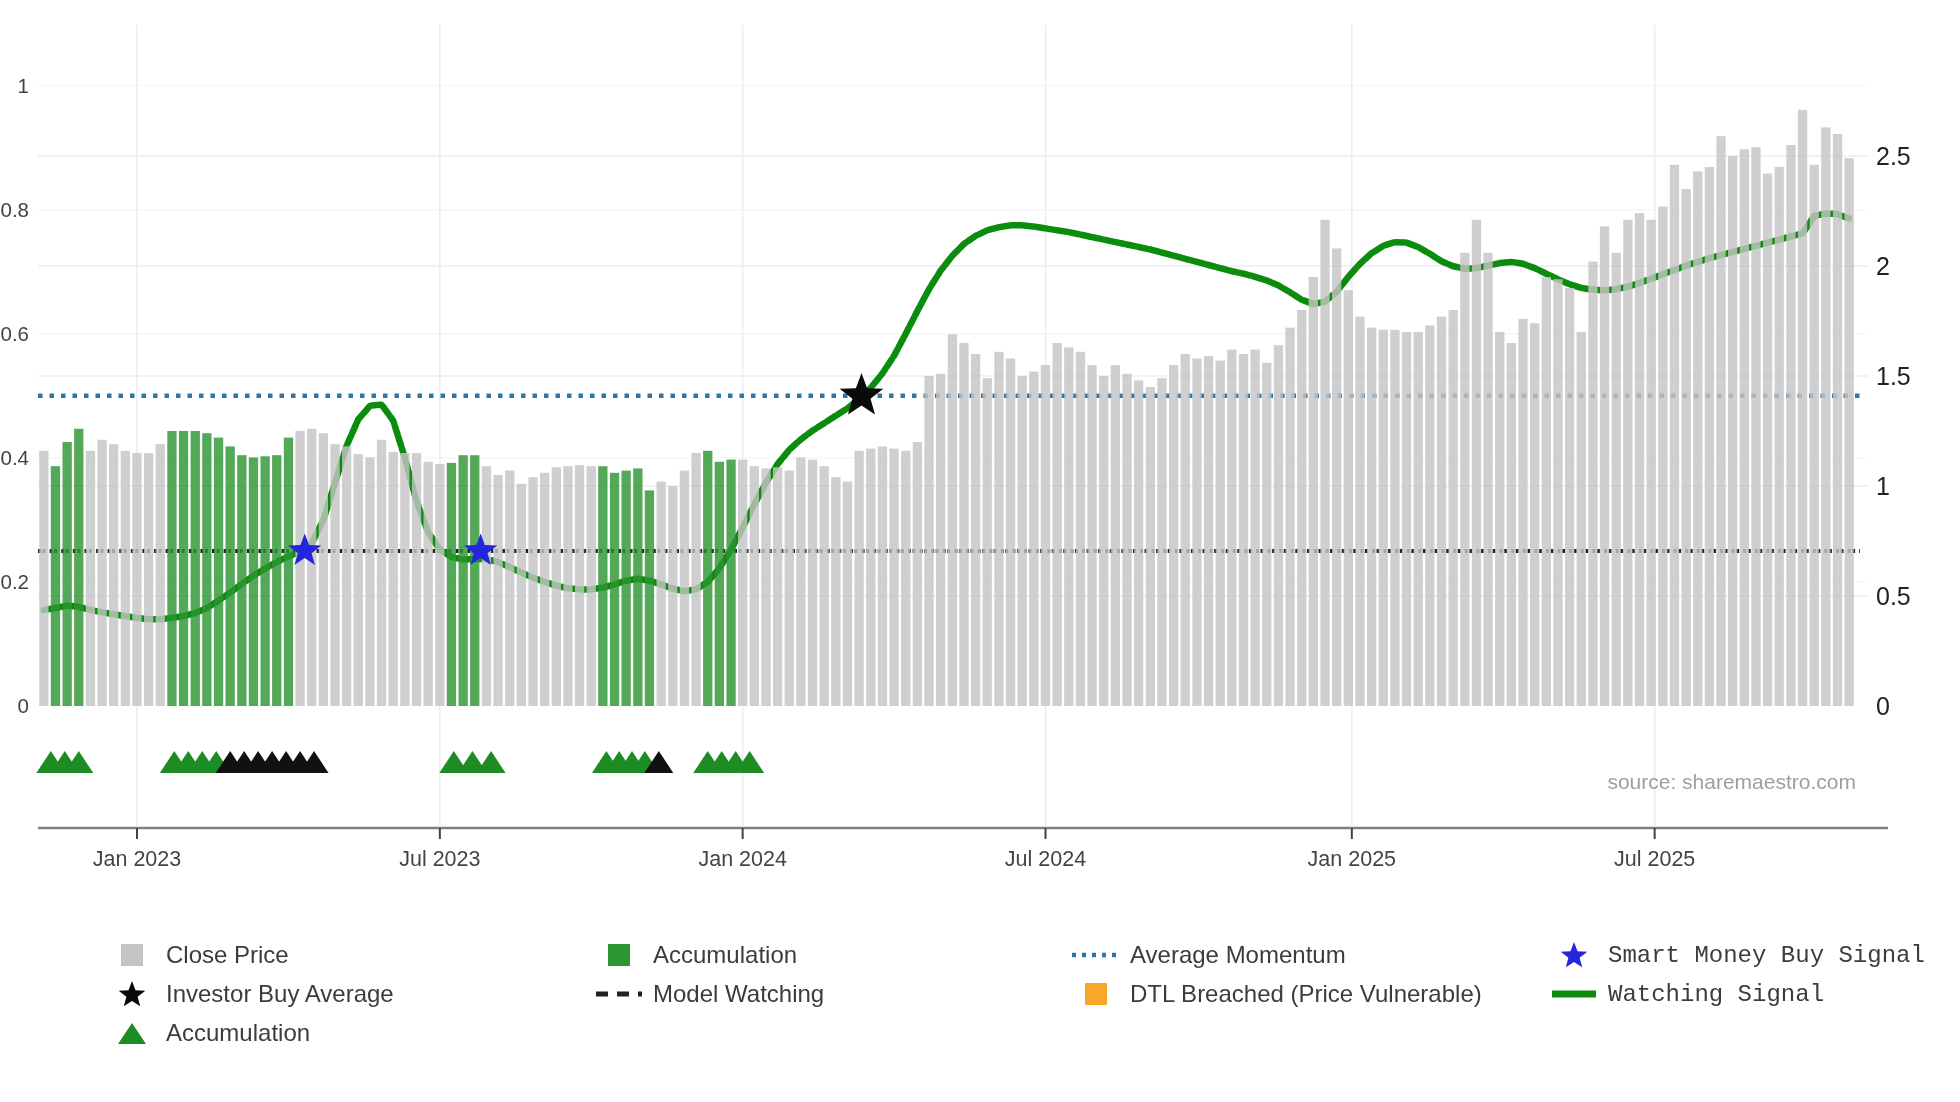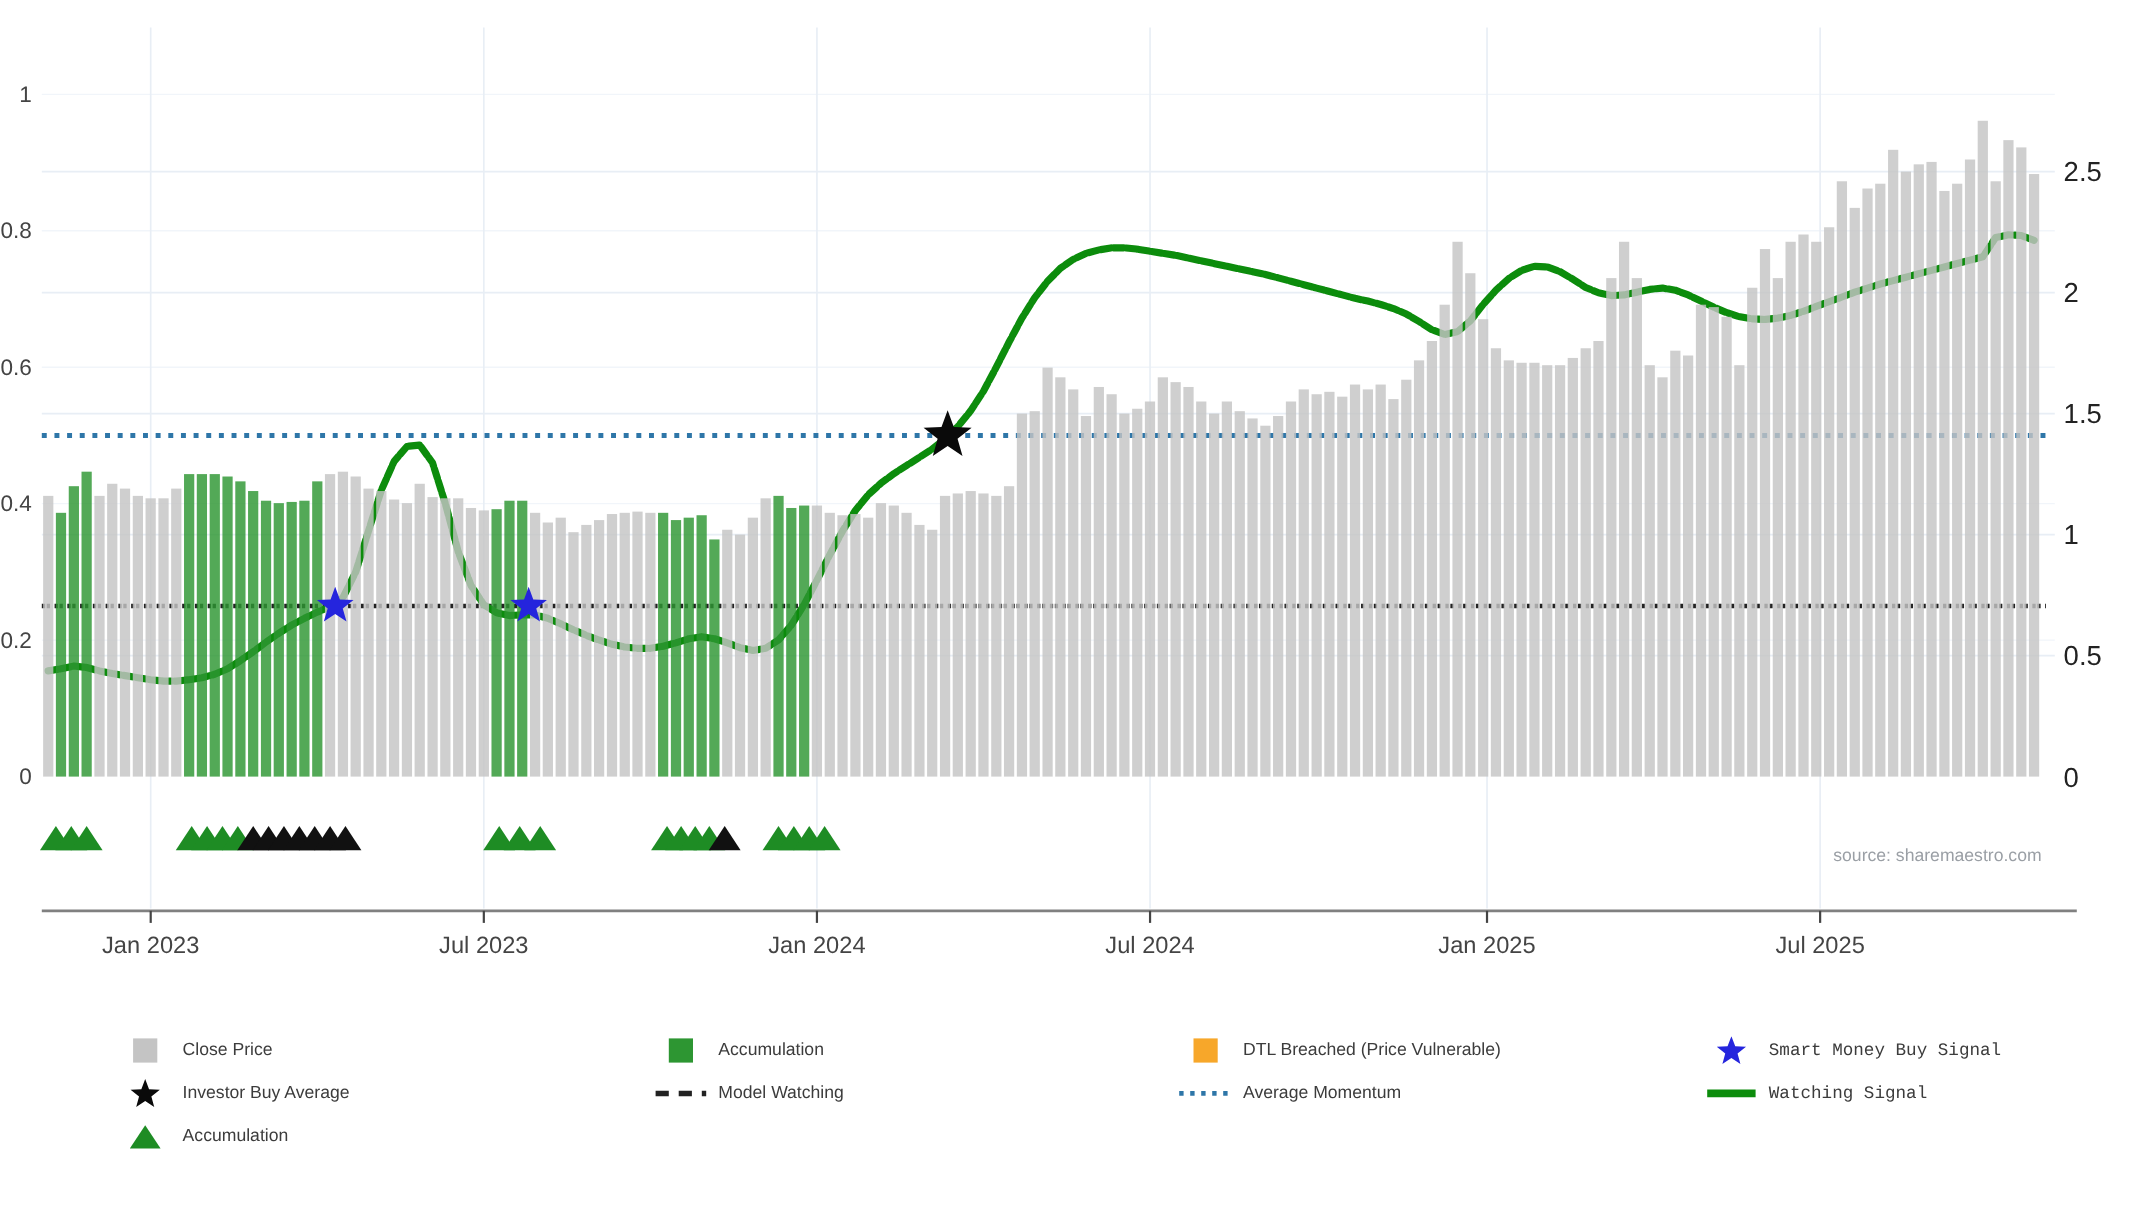--- a/index.html
+++ b/index.html
@@ -1,23 +1,23 @@
 <!DOCTYPE html>
 <html><head>
 <meta charset="utf-8">
 <style>
   html,body{margin:0;padding:0;background:#ffffff;}
   .stage{position:relative;width:1960px;height:1102px;background:#ffffff;
          font-family:"Liberation Sans",sans-serif;overflow:hidden;}
   #chart{position:absolute;left:0;top:0;}
-  .source-note{position:absolute;right:104px;top:770px;font-size:16px;color:#9a9fa5;}
+  .source-note{position:absolute;right:104px;top:770px;font-size:21px;color:#9a9fa5;}
   .legend{position:absolute;left:0;top:0;width:100%;height:0;}
   .legend-col{position:absolute;top:942px;display:flex;flex-direction:column;gap:13px;}
   .legend-item{display:flex;align-items:center;height:26px;gap:8px;}
-  .legend-item .lbl{font-size:16px;color:#3c3c3c;white-space:nowrap;}
+  .legend-item .lbl{font-size:24px;color:#3c3c3c;white-space:nowrap;}
   .legend-item svg{flex:0 0 auto;}
 </style>
 </head>
 <body>
 
 <div class="stage">
   <svg id="chart" width="1960" height="1102" viewBox="0 0 1960 1102">
       <g>
         <line x1="38" y1="581.9493670886076" x2="1868" y2="581.9493670886076" stroke="#f1f5fa" stroke-width="1.2"></line>
         <line x1="38" y1="457.8987341772152" x2="1868" y2="457.8987341772152" stroke="#f1f5fa" stroke-width="1.2"></line>
@@ -296,29 +296,29 @@
         <div class="legend-item">
           <svg width="52" height="26">
             <line x1="3" y1="13" x2="49" y2="13" stroke="#222222" stroke-width="5" stroke-dasharray="12,9"></line>
           </svg>
           <span class="lbl">Model Watching</span>
         </div>
       </div>
       <div class="legend-col" style="left: 1070px;">
         <div class="legend-item">
           <svg width="52" height="26">
+            <line x1="2" y1="13" x2="50" y2="13" stroke="#2e76a8" stroke-width="4.5" stroke-dasharray="4,6"></line>
+          </svg>
+          <span class="lbl">Average Momentum</span>
+        </div>
+        <div class="legend-item">
+          <svg width="52" height="26">
             <rect x="15" y="2" width="22" height="22" fill="#f7a72a"></rect>
           </svg>
           <span class="lbl">DTL Breached (Price Vulnerable)</span>
-        </div>
-        <div class="legend-item">
-          <svg width="52" height="26">
-            <line x1="2" y1="13" x2="50" y2="13" stroke="#2e76a8" stroke-width="4.5" stroke-dasharray="4,6"></line>
-          </svg>
-          <span class="lbl">Average Momentum</span>
         </div>
       </div>
       <div class="legend-col" style="left: 1548px; font-family: Liberation Mono, monospace;">
         <div class="legend-item">
           <svg width="52" height="26">
             <path d="M26.0,0.0L29.5,9.2L39.3,9.7L31.6,15.8L34.2,25.3L26.0,19.9L17.8,25.3L20.4,15.8L12.7,9.7L22.5,9.2Z" fill="#2525dd"></path>
           </svg>
           <span class="lbl">Smart Money Buy Signal</span>
         </div>
         <div class="legend-item">

